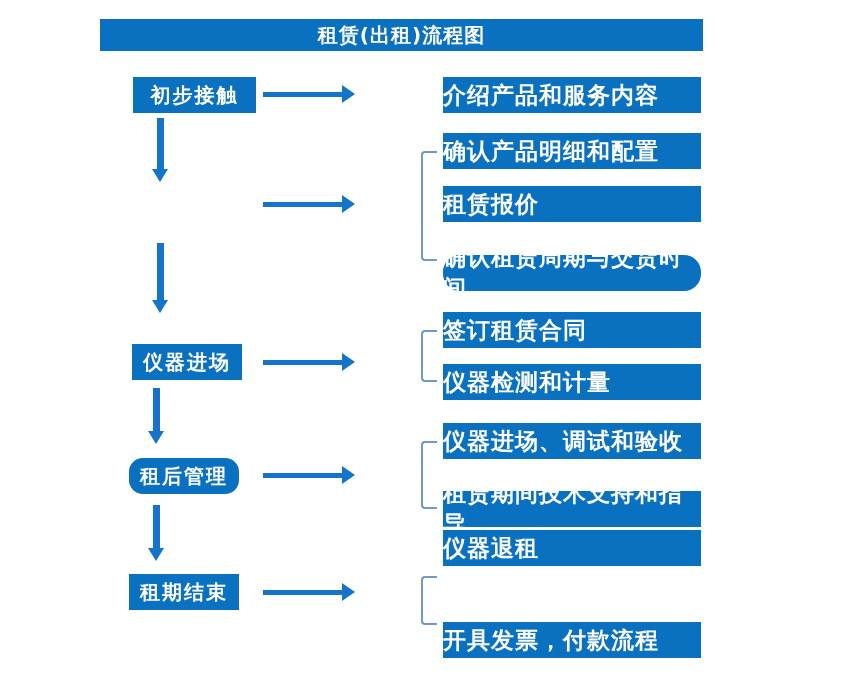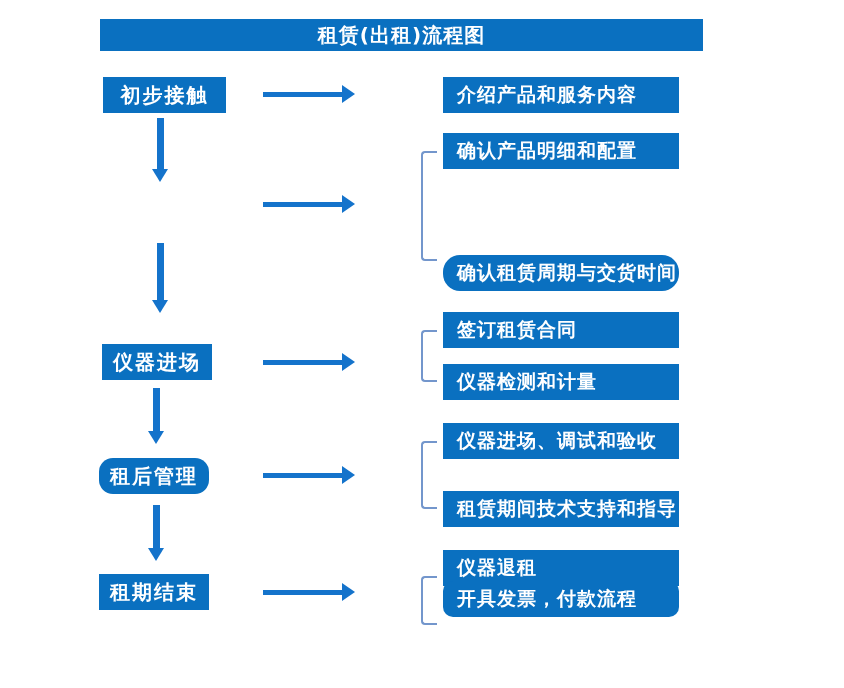--- a/index.html
+++ b/index.html
@@ -38,34 +38,34 @@
     position: absolute;
     height: 36px;
     background: var(--box-blue);
     color: var(--text-white);
     font-weight: bold;
     font-size: 20px;
     display: flex;
     align-items: center;
     justify-content: center;
     letter-spacing: 2px;
+    margin-left: 30px;
   }
 
   .detail-box {
     position: absolute;
     left: 443px;
-    width: 236px;
+    width: 258px;
     height: 36px;
     background: var(--box-blue);
     color: var(--text-white);
     font-weight: bold;
-    font-size: 19px;
+    font-size: 23px;
     display: flex;
     align-items: center;
-    padding-left: 14px;
     letter-spacing: 1px;
   }
 
   
   .varrow {
     position: absolute;
     width: 16px;
     display: flex;
     flex-direction: column;
     align-items: center;
@@ -165,24 +165,25 @@
   </div>
 
   <div class="bracket" style="top:151px; height:110px;"></div>
   <div class="bracket" style="top:330px; height:52px;"></div>
   <div class="bracket" style="top:441px; height:68px;"></div>
   <div class="bracket" style="top:576px; height:49px;"></div>
 
   <div class="detail-box" style="top:77px;">介绍产品和服务内容</div>
 
   <div class="detail-box" style="top:133px;">确认产品明细和配置</div>
+  <div class="detail-box" style="top:186px;">租赁报价</div>
   <div class="detail-box" style="top:255px;border-radius:17px;">确认租赁周期与交货时间</div>
 
   <div class="detail-box" style="top:312px;">签订租赁合同</div>
   <div class="detail-box" style="top:364px;">仪器检测和计量</div>
 
   <div class="detail-box" style="top:423px;">仪器进场、调试和验收</div>
   <div class="detail-box" style="top:491px;">租赁期间技术支持和指导</div>
 
-  <div class="detail-box" style="top:530px;margin-top:20px;">仪器退租</div>
-  <div class="detail-box" style="top:581px;border-radius:10px;">开具发票，付款流程</div>
+  <div class="detail-box" style="top:530px;">仪器退租</div>
+  <div class="detail-box" style="top:622px;">开具发票，付款流程</div>
 
 </div>
 
 </body></html>

